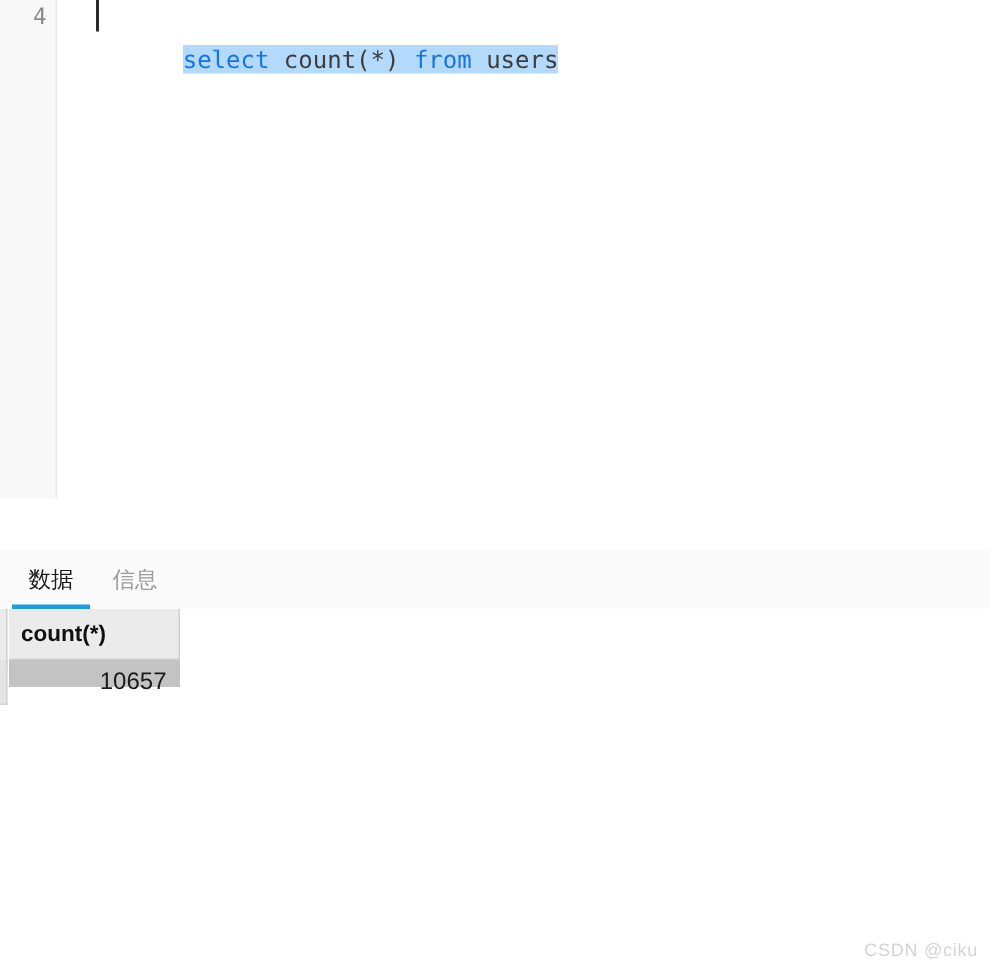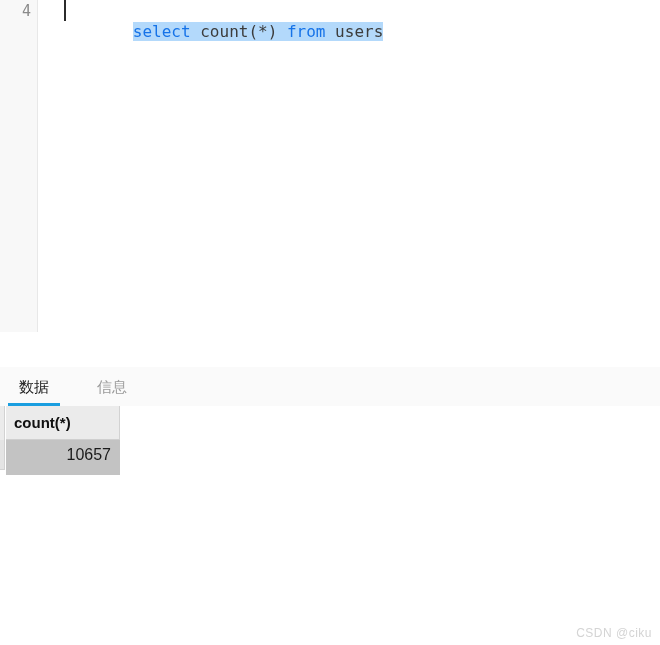--- a/index.html
+++ b/index.html
@@ -46,28 +46,27 @@
   #editor-content {
     position: absolute;
     left: 39px; top: 0;
     right: 0;
     height: 332px;
     background: #ffffff;
   }
   #code-line {
     position: absolute;
     left: 25px;
-    top: 0px;
+    top: 8px;
     height: 21px;
     line-height: 21px;
     white-space: pre;
     font-family: "DejaVu Sans Mono", monospace;
     font-size: 16px;
     letter-spacing: 0px;
-    margin-left: 11px;
   }
   #code-caret {
     position: absolute;
     left: 25px;
     top: 0px;
     width: 2px;
     height: 21px;
     background: #2b2b2b;
     z-index: 3;
   }
@@ -190,21 +189,21 @@
     font-weight: bold;
     color: #111111;
     padding-left: 8px;
     white-space: nowrap;
   }
   #grid-data-cell {
     position: absolute;
     left: 6px;
     top: 34px;
     width: 114px;
-    height: 35px;
+    height: 18px;
     line-height: 30px;
     background: #c3c3c3;
     box-sizing: border-box;
     font-size: 16px;
     color: #1a1a1a;
     text-align: right;
     padding-right: 9px;
     white-space: nowrap;
   }
 
@@ -237,21 +236,21 @@
     </div>
   </div>
 
 </div>
 
 <div id="result-panel">
 
 
   <div id="sub-tabstrip">
     <div class="stab active" style="left:8px; width:52px; text-align:center;">数据</div>
-    <div class="stab inactive" style="left:75px; width:52px; text-align:right;">信息</div>
+    <div class="stab inactive" style="left:75px; width:52px; text-align:left;">信息</div>
   </div>
 
   <div id="data-grid">
     <div id="grid-rowheader-col"></div>
     <div id="grid-rowheader-cell"></div>
     <div id="grid-header-cell">count(*)</div>
     <div id="grid-data-cell">10657</div>
   </div>
 
 </div>

